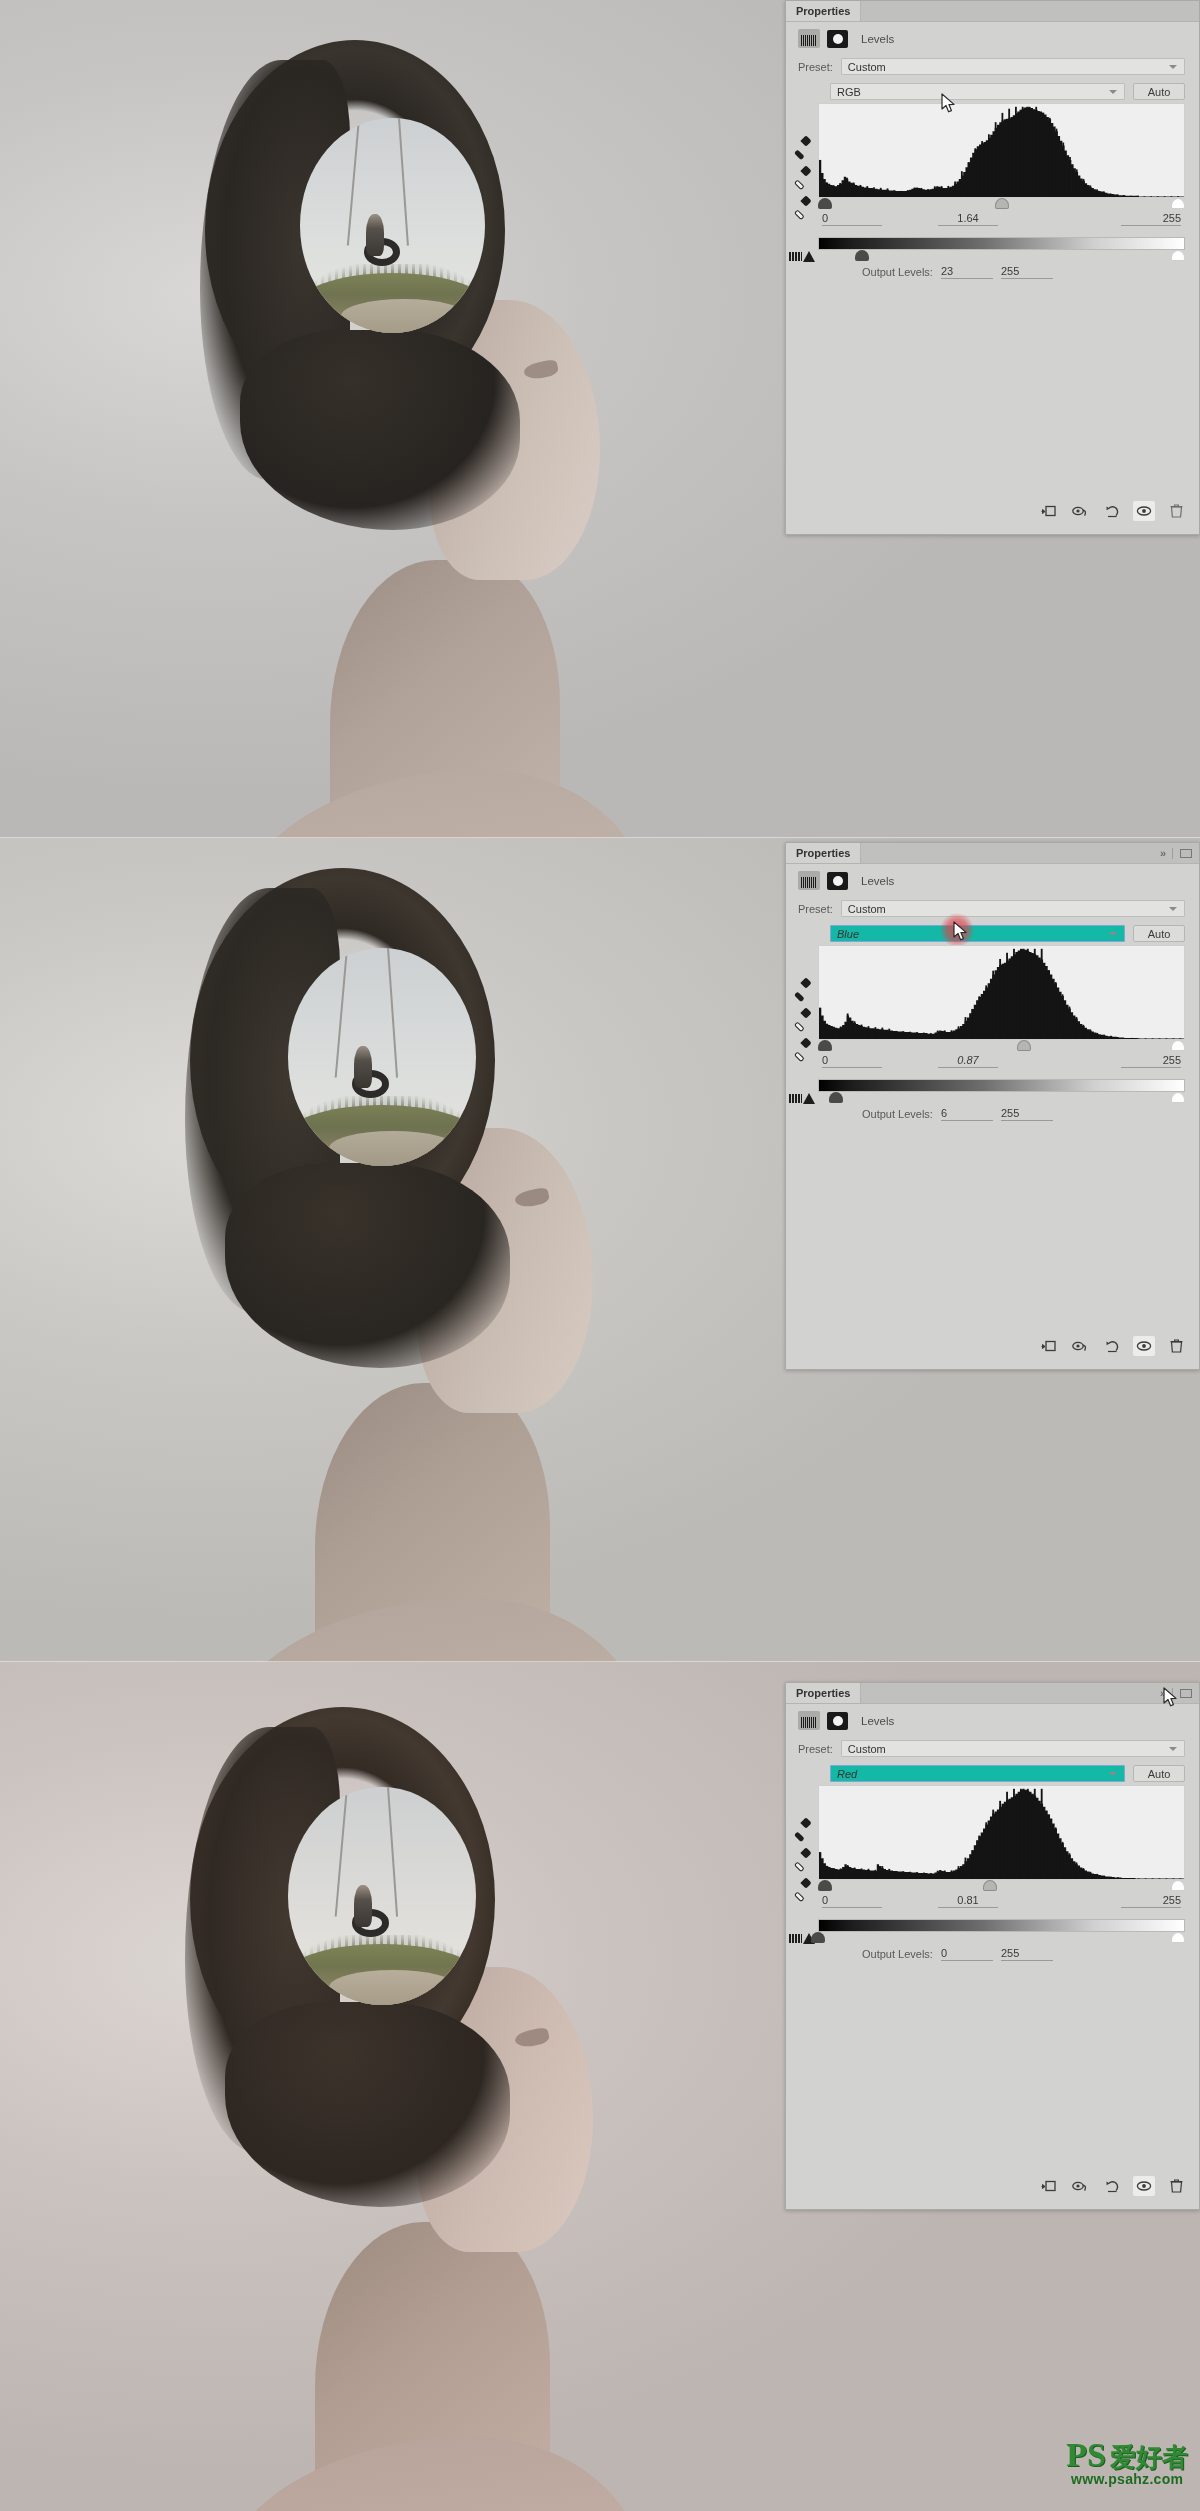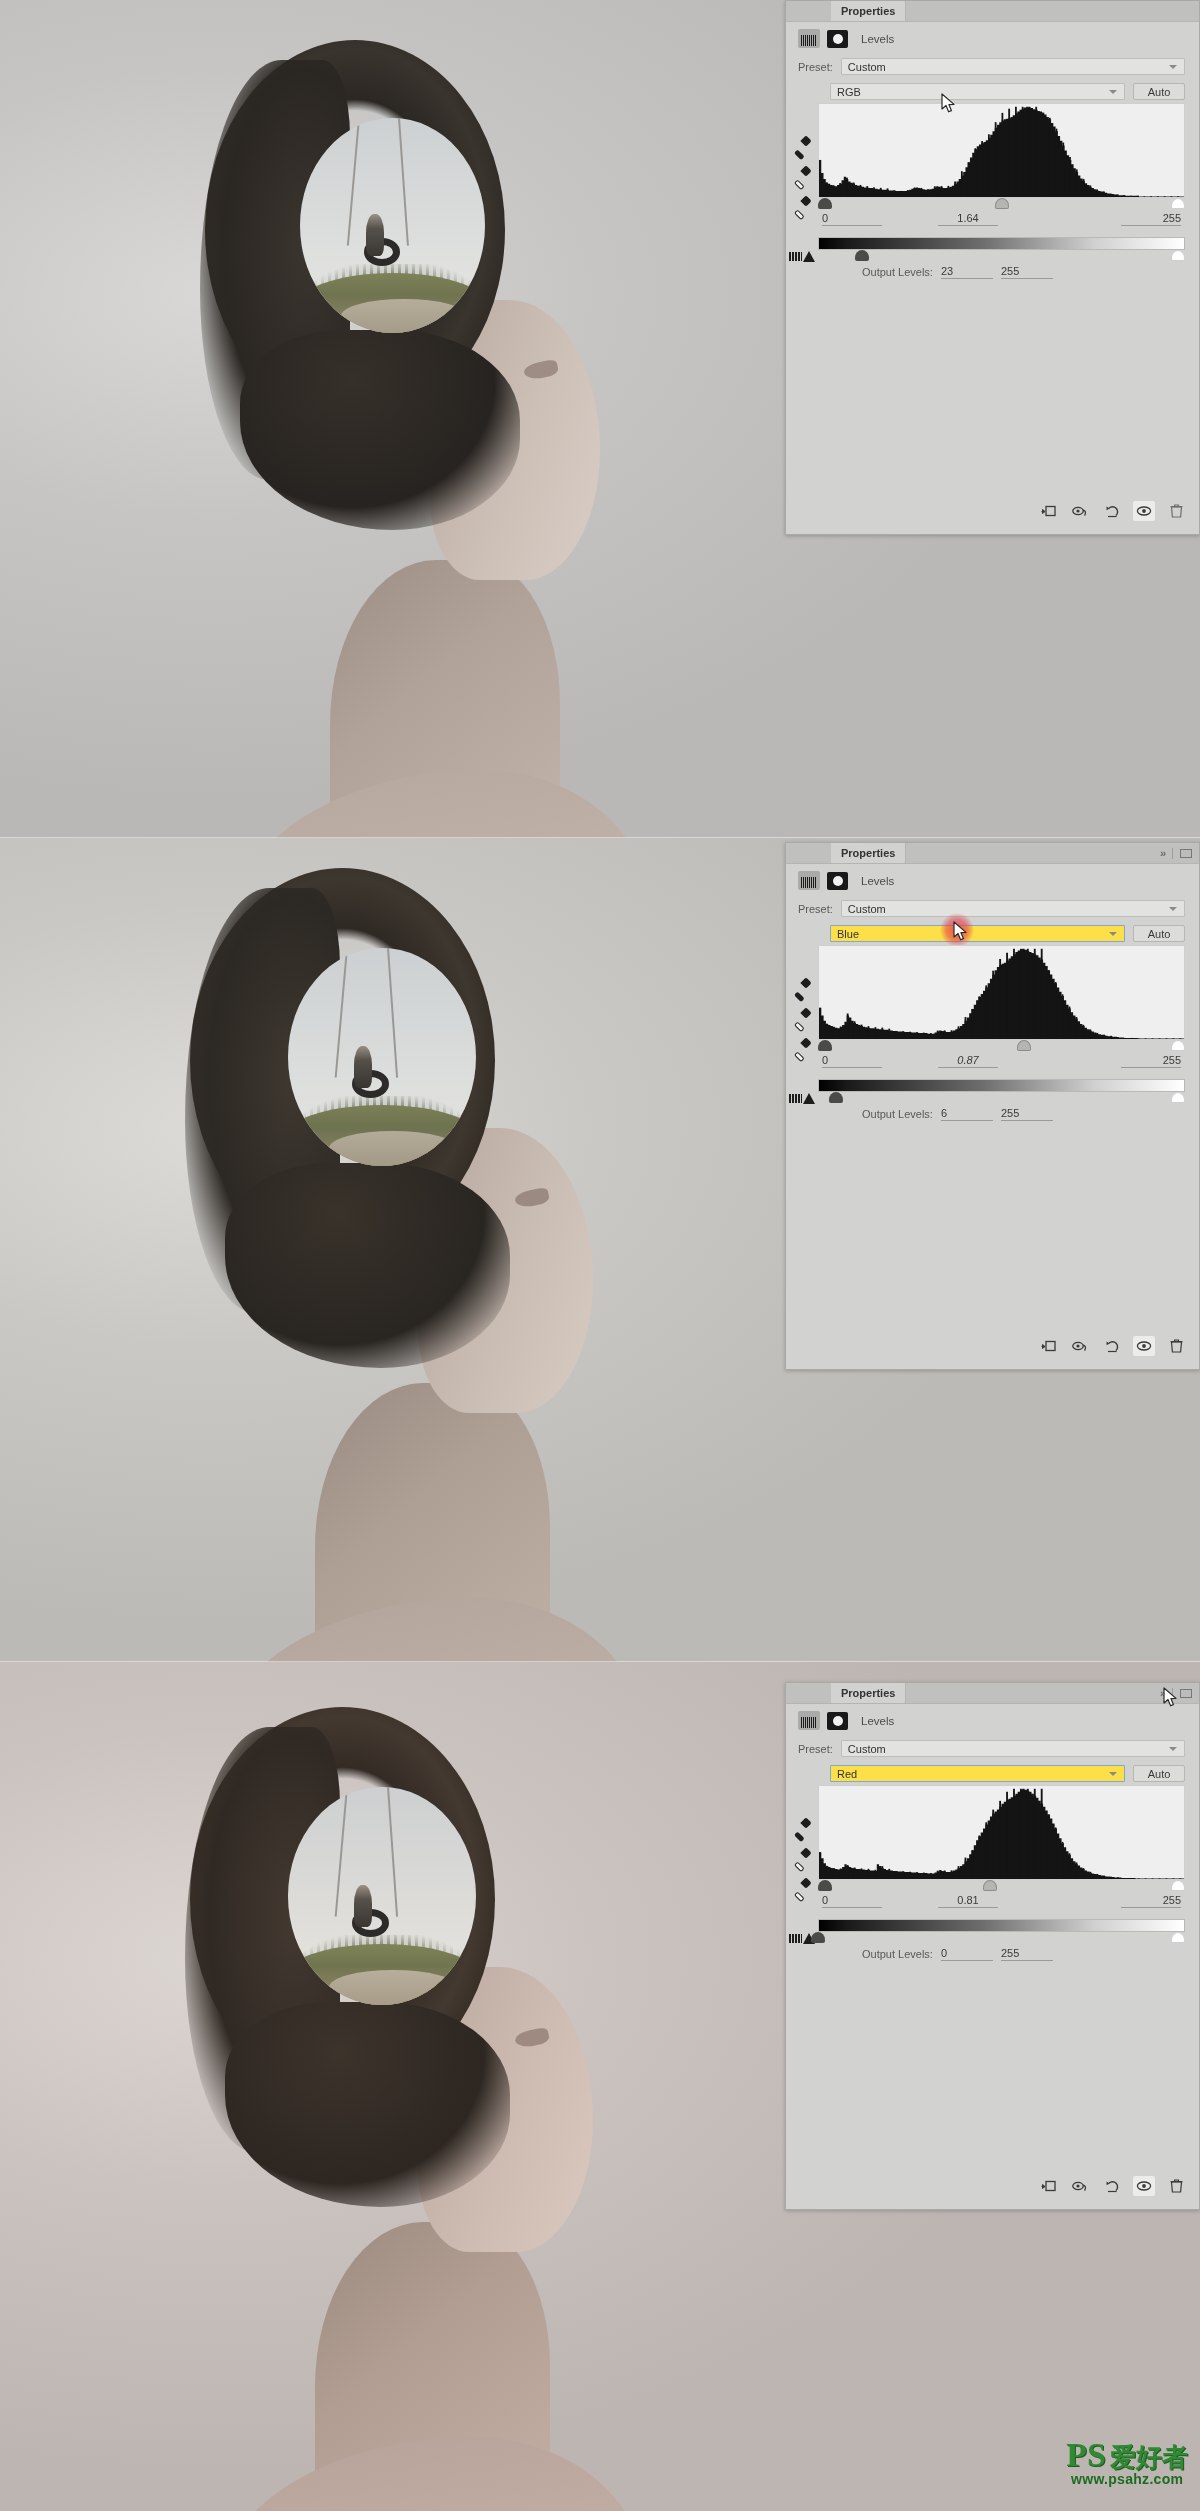--- a/index.html
+++ b/index.html
@@ -46,21 +46,21 @@
 
   
   .panel {
     position:absolute; background:#d2d2d0;
     border:1px solid #a9a9a7;
     box-shadow:0 1px 4px rgba(0,0,0,.22);
     font-size:11px; color:#3b3b3b;
   }
   .panel-tabbar {
     height:21px; background:#c0c0be; display:flex; align-items:stretch;
-    border-bottom:1px solid #b4b4b2; position:relative;padding-left:45px;
+    border-bottom:1px solid #b4b4b2; position:relative;
   }
   .panel-tab {
     padding:0 10px; display:flex; align-items:center;
     background:#d2d2d0; font-weight:bold; font-size:11px; color:#333;
     border-right:1px solid #b4b4b2;
   }
   .tabbar-fill { flex:1; }
   .tabbar-right { display:flex; align-items:center; gap:7px; padding-right:7px; color:#6a6a68; }
   .chev2 { font-size:11px; letter-spacing:-1px; font-weight:bold; }
   .divider-v { width:1px; height:11px; background:#9e9e9c; }
@@ -91,21 +91,21 @@
   .select {
     flex:1; height:17px; background:#e2e2e0; border:1px solid #bdbdbb;
     display:flex; align-items:center; padding:0 6px; position:relative;
     font-size:11px; color:#333; border-radius:1px;
   }
   .select .caret {
     position:absolute; right:7px; width:0; height:0;
     border-left:4px solid transparent; border-right:4px solid transparent;
     border-top:4px solid #8a8a88;
   }
-  .select.focused { border:1px solid #7ea7d6; background:#fde047; }
+  .select.focused { border:1px solid #7ea7d6; background:#14b8a6;font-style:italic; }
 
   .chan-row { padding:4px 14px 3px 44px; gap:8px; }
   .auto-btn {
     width:52px; height:17px; background:#dcdcda; border:1px solid #b6b6b4;
     display:flex; align-items:center; justify-content:center;
     font-size:11px; color:#3a3a38; border-radius:2px;
   }
 
   .body-wrap { display:flex; }
   .eyedroppers {

